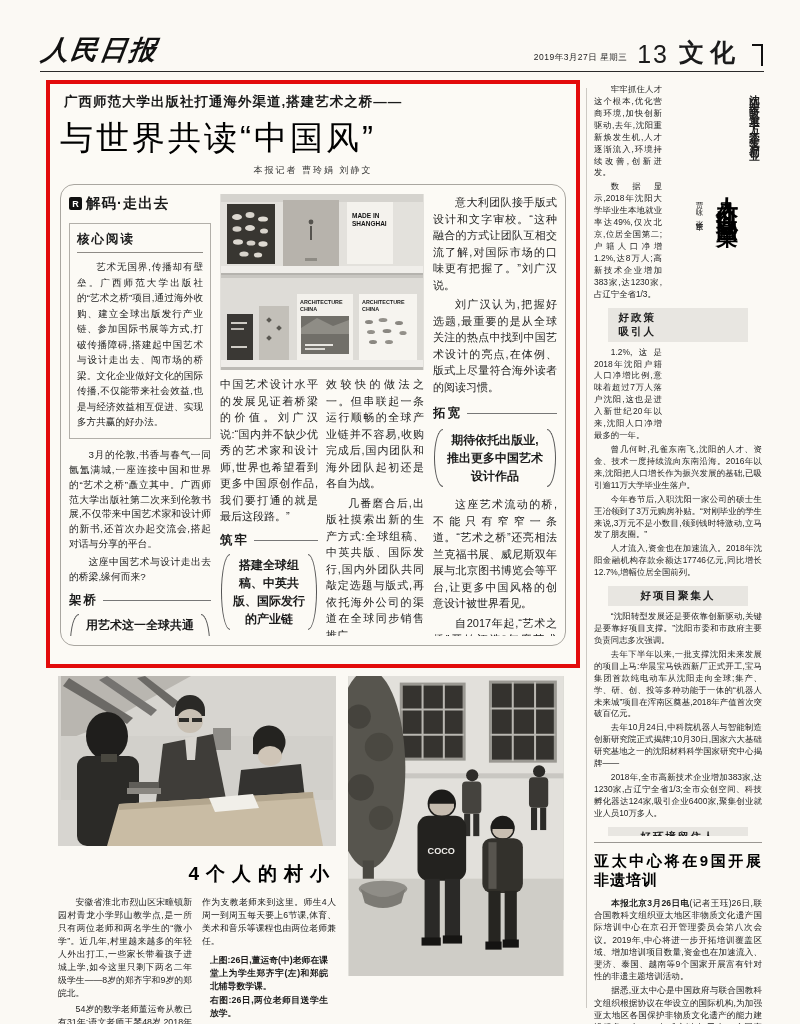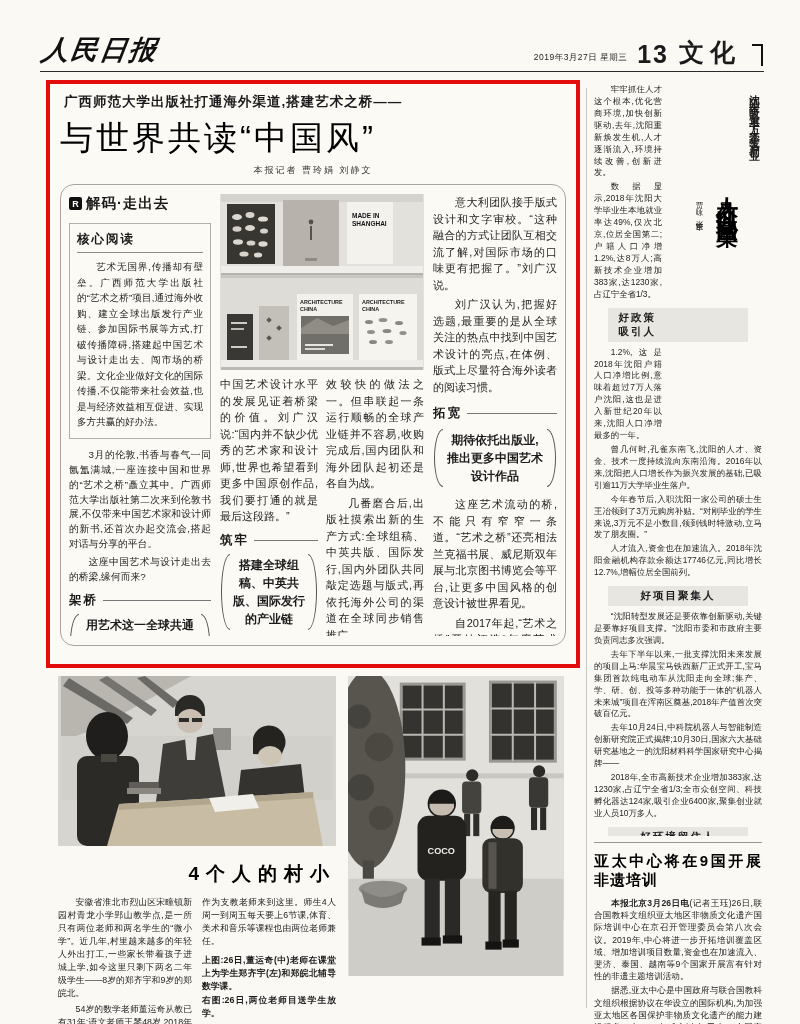--- a/index.html
+++ b/index.html
@@ -4,21 +4,21 @@
 <style>
   html,body{margin:0;padding:0;background:#e8e6e0;}
   #paper{position:relative;width:800px;height:1024px;margin:0 auto;background:#fbf9f4;
          font-family:"Liberation Sans","DejaVu Sans",sans-serif;color:#1b1b1b;overflow:hidden;}
   
   .hdr{position:absolute;left:40px;top:30px;right:36px;height:40px;}
   .masthead{position:absolute;left:2px;top:2px;font-family:"DejaVu Serif",serif;
             font-style:italic;font-weight:bold;font-size:27px;transform:skewX(-8deg);letter-spacing:2px;color:#111;}
   .hdr-right{position:absolute;right:0;top:6px;display:flex;align-items:flex-end;gap:10px;}
   .hdr-date{font-size:8.5px;color:#222;padding-bottom:5px;letter-spacing:.5px;}
-  .hdr-page{font-size:25px;font-weight:bold;letter-spacing:2px;}
+  .hdr-page{font-size:25px;font-weight:normal;letter-spacing:2px;}
   .hdr-sec{font-size:25px;font-weight:bold;letter-spacing:6px;}
   .corner-svg{margin-bottom:2px;}
   .hdr-rule{position:absolute;left:40px;right:36px;top:71px;border-top:1.5px solid #2a2a2a;}
   
   .red-box{position:absolute;left:46px;top:80px;width:534px;height:588px;box-sizing:border-box;
            border:4px solid #e30b0b;background:#fcfaf5;padding:7px 10px 9px;}
   .kicker{font-size:13.5px;font-weight:bold;letter-spacing:1px;margin:2px 0 0 4px;}
   .feat-title{font-size:33px;font-weight:400;text-align:left;letter-spacing:3px;margin:5px 0 3px;color:#000;}
   .feat-byline{font-size:9px;color:#333;text-align:center;letter-spacing:2px;margin-bottom:7px;}
   .inner-frame{box-sizing:border-box;height:462px;border:1px solid #a9a6a0;border-radius:14px;
@@ -65,21 +65,21 @@
   .apac{border-top:1px solid #9a9792;margin-top:6px;padding-top:9px;}
   .apac-title{font-size:15px;font-weight:900;letter-spacing:1px;text-align:justify;margin-bottom:7px;color:#000;}
   .apac p{font-size:8.6px;}
   
   .bl{position:absolute;left:58px;top:676px;width:514px;display:flex;gap:12px;}
   .bl-left{width:278px;}
   .photo1{height:170px;background:#d7d5d0;}
   .v-title{font-size:19px;font-weight:900;text-align:right;letter-spacing:7px;margin:15px 0 9px;color:#000;}
   .v-text{column-count:2;column-gap:10px;height:134px;overflow:hidden;}
   .v-para{font-size:8.8px;line-height:1.48;text-align:justify;text-indent:2em;margin:0 0 3px;color:#232323;}
-  .v-cap{font-size:8.8px;line-height:1.48;text-align:justify;margin:6px 0 0;font-weight:bold;}
+  .v-cap{font-size:8.8px;line-height:1.48;text-align:justify;margin:6px 8px 0;font-weight:bold;}
   .v-cap-2{margin-top:1px;font-weight:bold;}
   .bl-right{width:216px;}
   .photo2{height:244px;background:#dcdad5;}
   svg text{font-family:"Liberation Sans","DejaVu Sans",sans-serif;}
 </style>
 </head>
 <body>
 
 <div id="paper">
 

